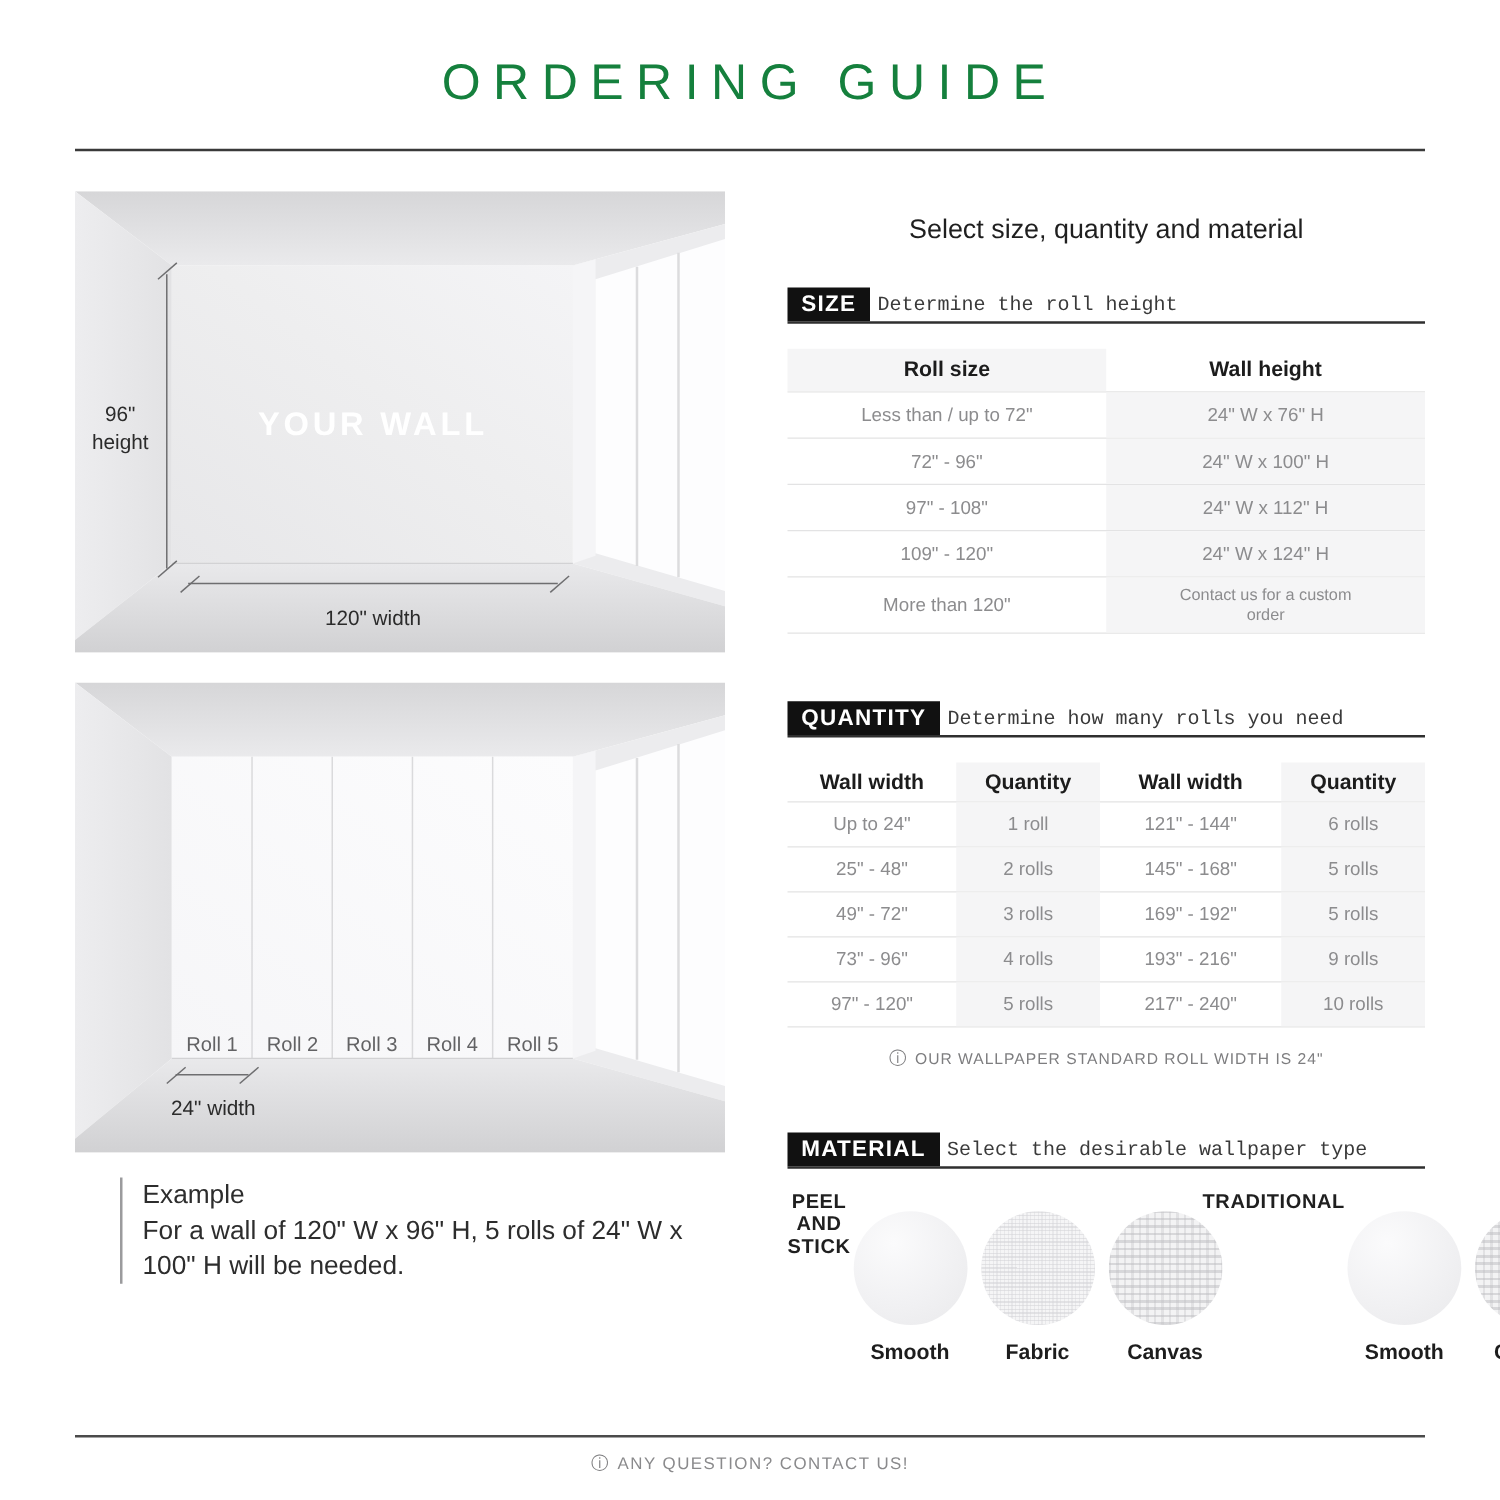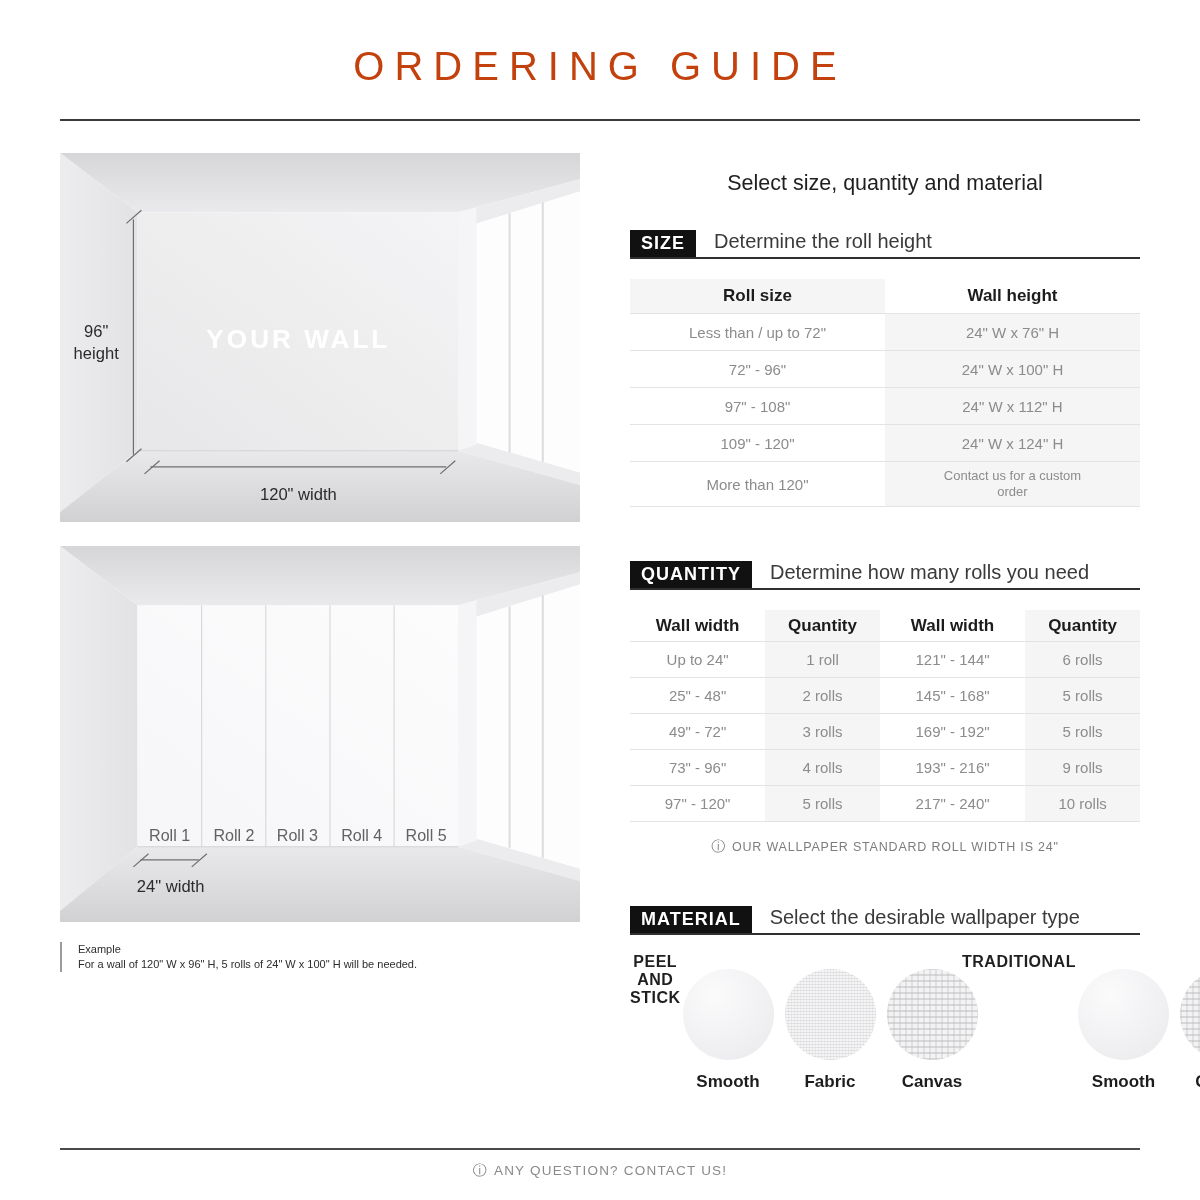--- a/index.html
+++ b/index.html
@@ -2,21 +2,21 @@
 <html><head>
 <meta charset="utf-8">
 <style>
   * { margin:0; padding:0; box-sizing:border-box; }
   html,body { width:1200px; height:1200px; background:#ffffff; overflow:hidden;
     font-family:"Liberation Sans", sans-serif; color:#1c1c1c; }
   .page { width:1200px; height:1200px; padding:0 60px; display:flex; flex-direction:column; }
 
   
   .title { text-align:center; margin-top:44px; font-size:40px; font-weight:400;
-    letter-spacing:10px; color:#c2410c; }
+    letter-spacing:10px; color:#15803d; }
   .top-rule { margin-top:30px; border-top:2px solid #3a3a3a; }
 
   
   .columns { display:flex; justify-content:space-between; }
   .col-left { width:520px; }
   .col-right { width:510px; }
 
   .col-heading { font-size:21.5px; line-height:1.35; text-align:center; color:#1f1f1f; }
   .col-left .col-heading { margin:48px auto 0; max-width:410px; }
   .col-right .col-heading { margin:48px auto 0; }
@@ -26,28 +26,28 @@
   .room1 { margin-top:32px; }
   .room2 { margin-top:24px; }
   svg text { font-family:"Liberation Sans", sans-serif; }
   .dim-text { font-size:16.5px; fill:#2b2b2b; }
   .wall-text { font-size:26px; font-weight:bold; fill:#ffffff; letter-spacing:3px; }
   .roll-text { font-size:16px; fill:#626264; }
   .dim-stroke { stroke:#6e6e70; stroke-width:1.2; fill:none; }
 
   
   .example { margin-top:20px; border-left:2px solid #9b9b9d; padding-left:16px;
-    width:478px; font-size:11px; line-height:1.35; color:#2d2d2d; }
-
-  
-  .sec-head { display:flex; align-items:flex-end; gap:18px;
+    width:478px; font-size:21px; line-height:1.35; color:#2d2d2d;margin-left:36px; }
+
+  
+  .sec-head { display:flex; align-items:flex-end; gap:6px;
     border-bottom:2px solid #2f2f2f; padding-bottom:3px; }
   .sec-badge { background:#111111; color:#ffffff; font-size:18px; font-weight:bold;
     letter-spacing:1px; padding:4px 11px 5px; line-height:1; margin-bottom:-3px; }
-  .sec-title { font-size:20px; color:#3a3a3a; padding-bottom:1px; }
+  .sec-title { font-size:16px; color:#3a3a3a; padding-bottom:1px;font-family:Liberation Mono, monospace; }
   .size-head { margin-top:32px; }
   .qty-head { margin-top:54px; }
   .mat-head { margin-top:50px; }
 
   
   .table { width:100%; margin-top:20px; }
   .trow { display:flex; border-bottom:1px solid #e3e3e4; align-items:stretch; }
   .cell { display:flex; align-items:center; justify-content:center; text-align:center;
     font-size:15px; color:#8c8c8e; }
   .th { font-size:17px; font-weight:bold; color:#1c1c1c; }

